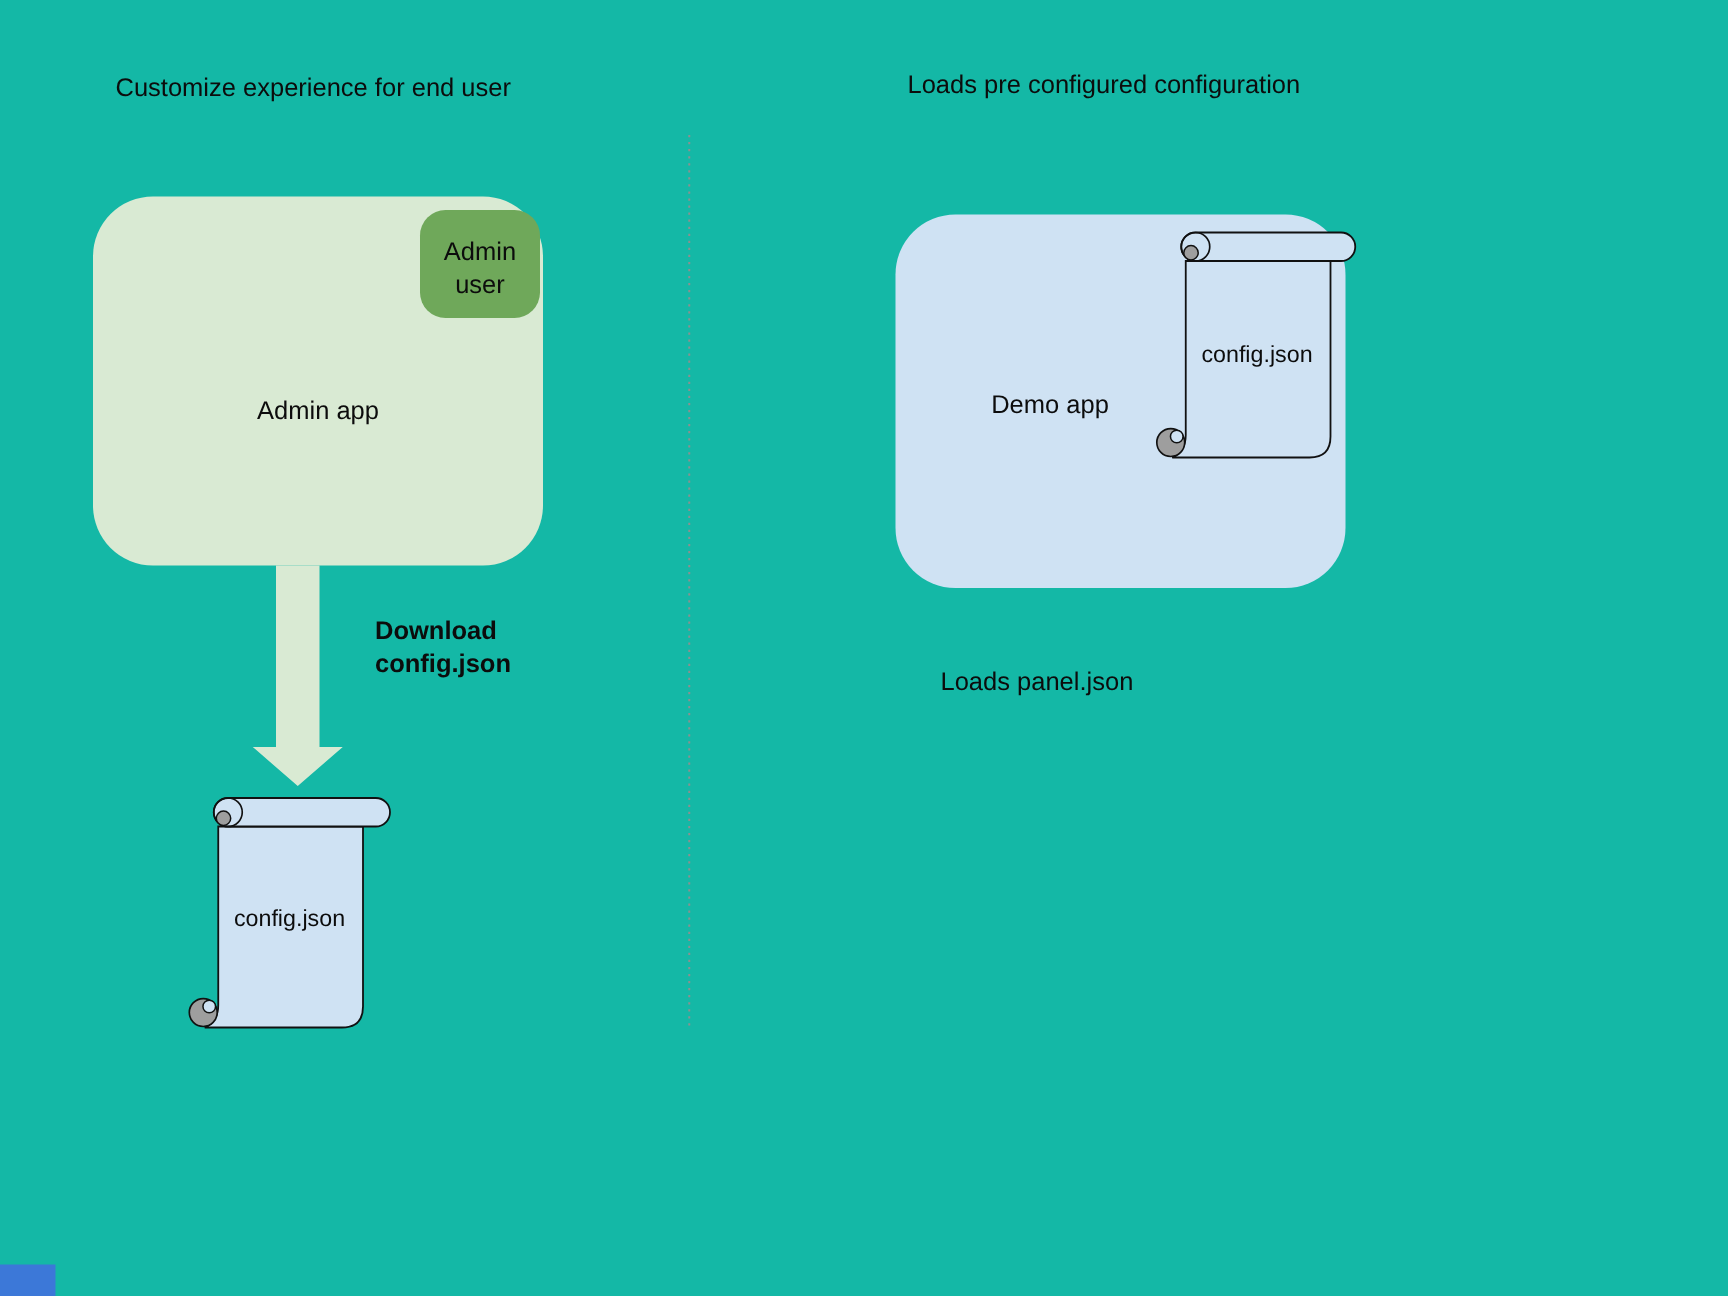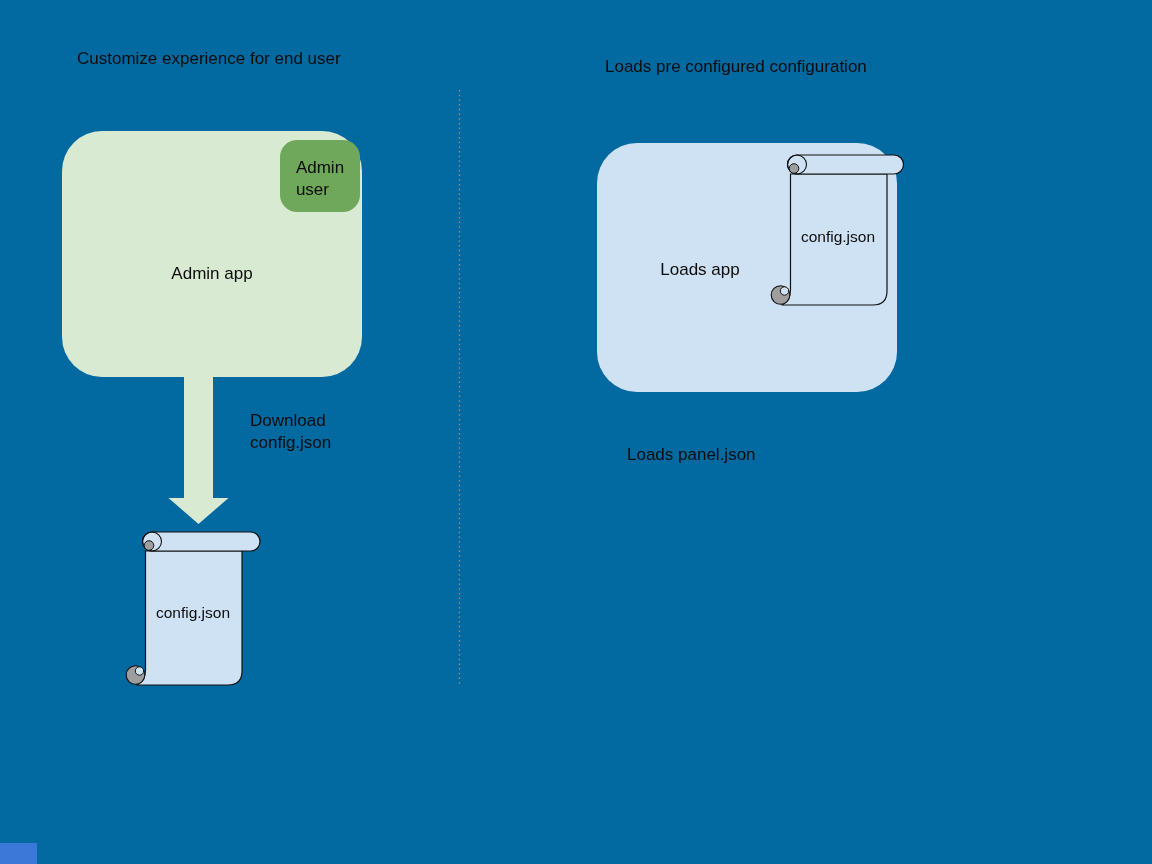--- a/index.html
+++ b/index.html
@@ -1,39 +1,39 @@
 <!DOCTYPE html>
 <html><head>
 <meta charset="utf-8">
 <style>
   html,body{margin:0;padding:0;background:#ffffff;}
   .canvas{
-    position:relative;width:1152px;height:864px;background:#0369a1;
+    position:relative;width:1152px;height:864px;background:#14b8a6;
     font-family:"Liberation Sans", sans-serif;color:#0c0c0c;overflow:hidden;
   }
   .abs{position:absolute;}
   .title{font-size:17px;line-height:20px;white-space:nowrap;}
   .label{font-size:17px;line-height:22px;}
   .file-label{font-size:15.5px;line-height:18px;white-space:nowrap;}
-  .centered{transform:translate(-50%,-50%);white-space:nowrap;}
+  .centered{transform:translate(-50%,-50%);text-align:center;white-space:nowrap;}
   .rounded-box{position:absolute;border-radius:40px;}
   #admin-box{left:62px;top:131px;width:300px;height:246px;background:#d9ead3;}
   #demo-box{left:597px;top:143px;width:300px;height:249px;background:#cfe2f3;}
   #admin-panel{
     position:absolute;left:280px;top:140px;width:80px;height:72px;
     background:#6fa85a;border-radius:17px;
   }
   #admin-panel-label{left:320px;top:179px;}
   #admin-app-label{left:212px;top:254px;margin-top:20px;}
   #demo-app-label{left:700px;top:270px;}
   #config-a-label{left:193px;top:613px;}
   #config-b-label{left:838px;top:237px;}
   #left-title{left:77px;top:49px;}
-  #right-title{left:605px;top:57px;}
-  #download-caption{left:250px;top:410px;}
+  #right-title{left:605px;top:47px;}
+  #download-caption{left:250px;top:410px;font-weight:bold;}
   #loads-caption{left:627px;top:444px;}
   #shape-layer{left:0;top:0;width:1152px;height:864px;}
   #corner-blue{left:0;top:843px;width:37px;height:21px;background:#3c78d8;}
 </style>
 </head>
 <body>
 
 <div class="canvas">
 
   <div class="abs title" id="left-title">Customize experience for end user</div>
@@ -75,21 +75,21 @@
 
   <div class="abs label centered" id="admin-app-label">Admin app</div>
 
   <div class="abs label" id="download-caption">
     <div>Download</div>
     <div>config.json</div>
   </div>
 
   <div class="abs file-label centered" id="config-a-label">config.json</div>
 
-  <div class="abs label centered" id="demo-app-label">Loads app</div>
+  <div class="abs label centered" id="demo-app-label">Demo app</div>
 
   <div class="abs file-label centered" id="config-b-label">config.json</div>
 
   <div class="abs label" id="loads-caption">Loads panel.json</div>
 
   <div class="abs" id="corner-blue"></div>
 
 </div>
 
 </body></html>

